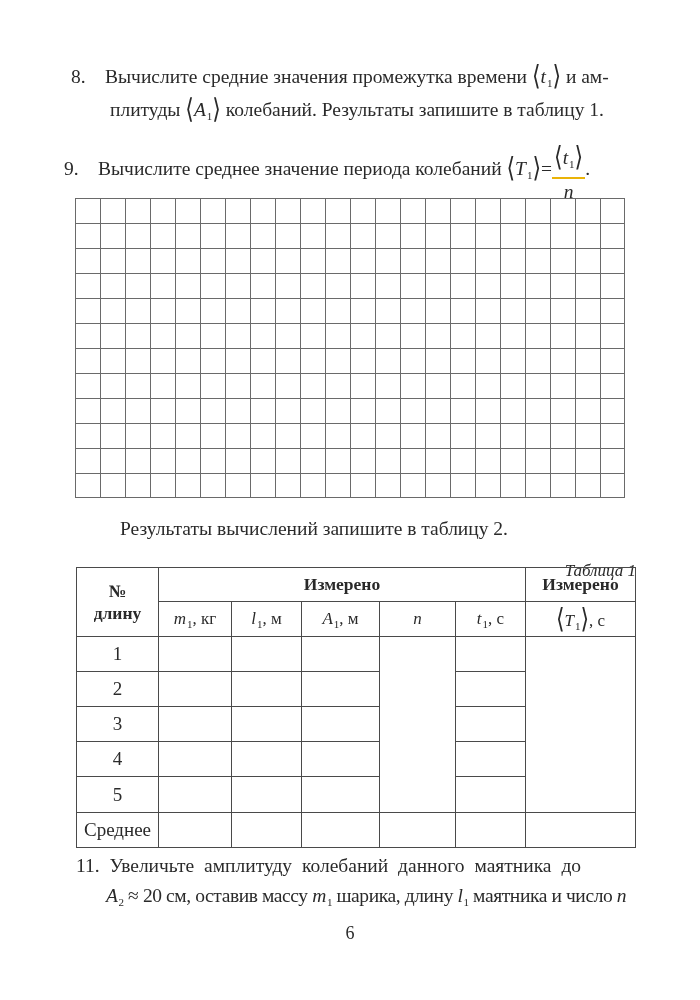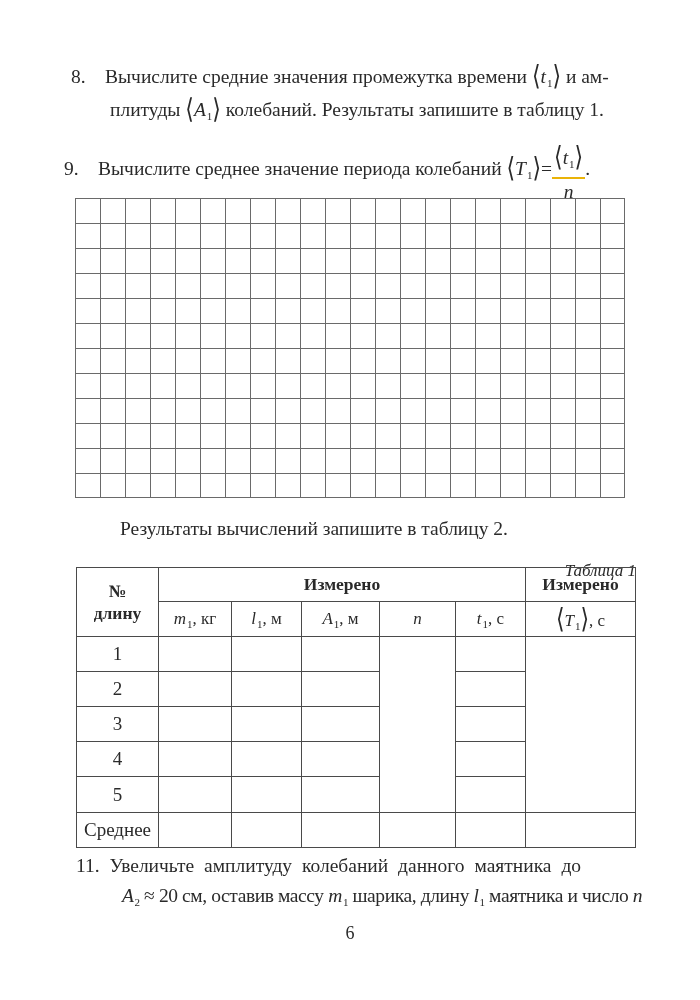--- a/index.html
+++ b/index.html
@@ -150,21 +150,21 @@
     <td></td>
     <td></td>
   </tr>
 </tbody>
   </table>
 
 <div class="para" style="left:76px; top:850px; word-spacing:5px;">
   <span>11.</span>
   <span>Увеличьте амплитуду колебаний данного маятника до</span>
 </div>
-<div class="para" style="left:122px; top:880px; letter-spacing:-0.4px;">
+<div class="para" style="left:106px; top:880px; letter-spacing:-0.4px;">
   <span class="math">A</span><span class="sub">2</span>
   <span>≈ 20 см, оставив массу</span>
   <span class="math">m</span><span class="sub">1</span>
   <span>шарика, длину</span>
   <span class="math">l</span><span class="sub">1</span>
   <span>маятника и число</span>
   <span class="math">n</span>
 </div>
 
 <div class="page-num">6</div>

